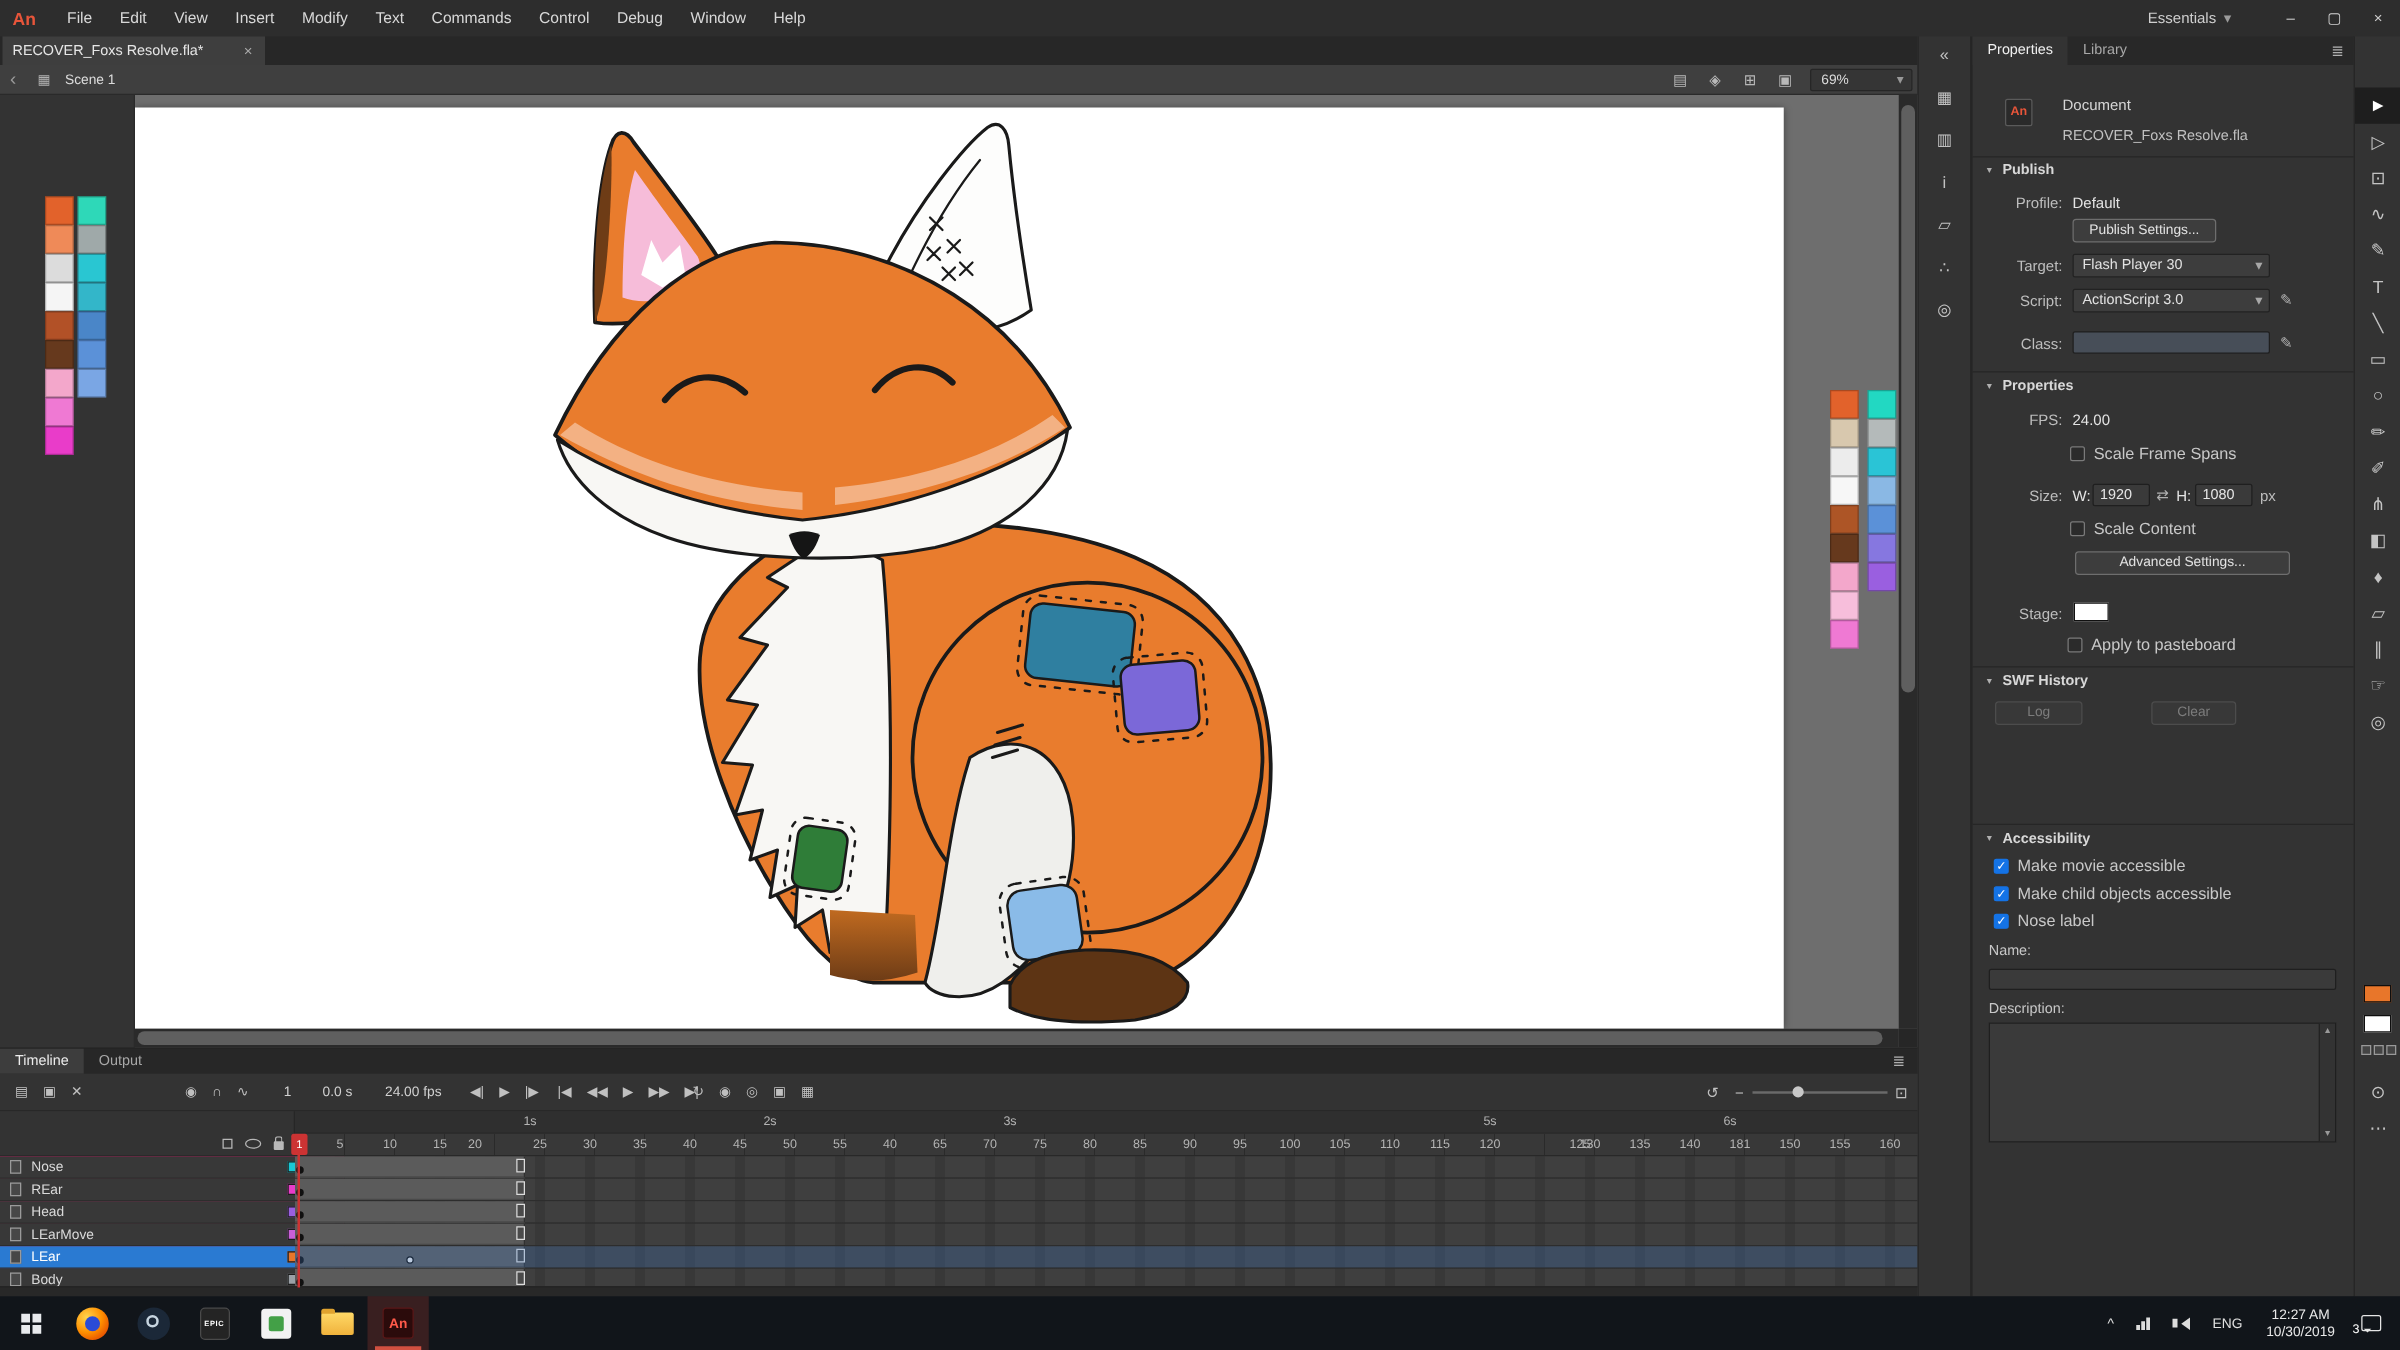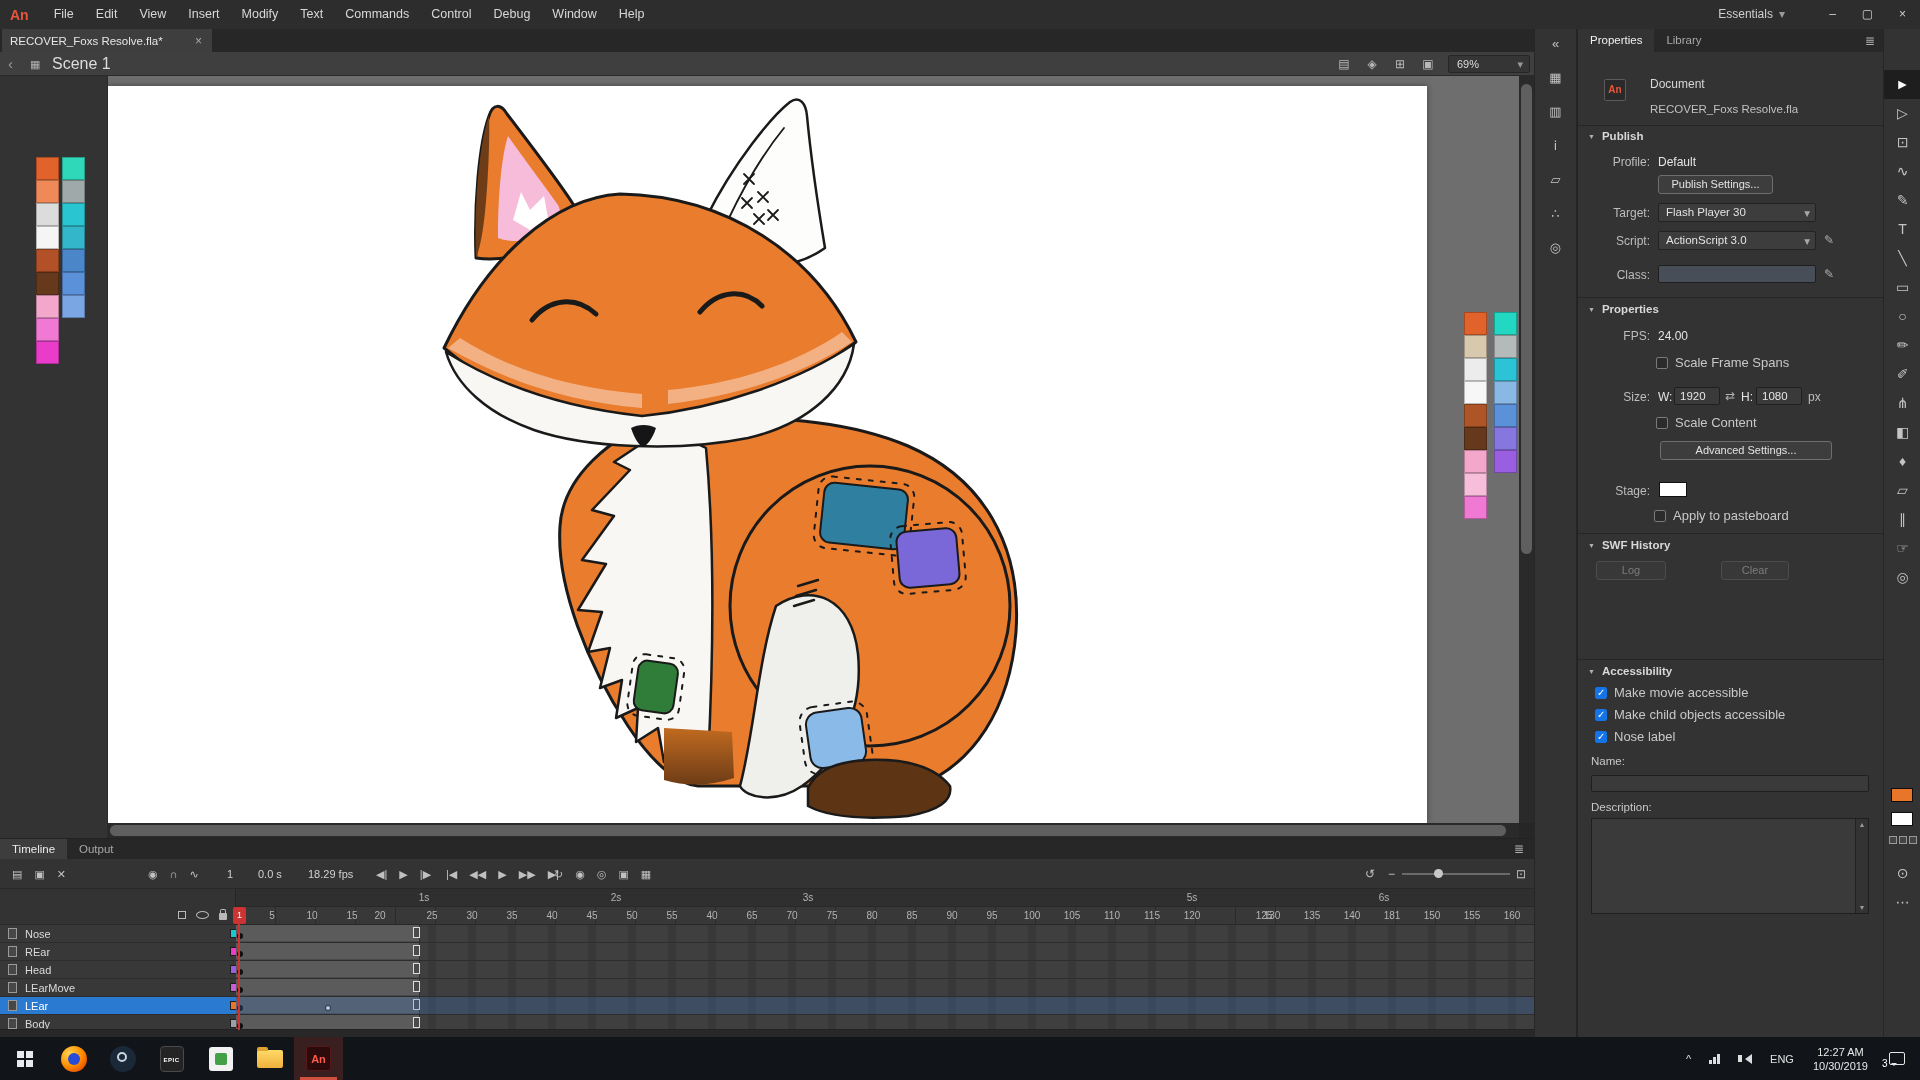--- a/index.html
+++ b/index.html
@@ -17,21 +17,21 @@
 
 
 #tabbar{position:absolute;left:0;top:29px;width:1534px;height:23px;background:#272727}
 #doctab{position:absolute;left:2px;top:0;height:23px;width:210px;background:#3e3e3e;display:flex;align-items:center;padding:0 8px;font-size:11.5px;color:#e6e6e6}
 #doctab .tab-close{margin-left:auto;color:#aaa;font-size:12px;padding:0 2px}
 
 
 #editbar{position:absolute;left:0;top:52px;width:1534px;height:24px;background:#3f3f3f;border-bottom:1px solid #2a2a2a}
 #eb-back{position:absolute;left:8px;top:0;line-height:24px;font-size:15px;color:#9a9a9a}
 #eb-sceneicon{position:absolute;left:30px;top:0;line-height:24px;font-size:11px;color:#b0b0b0}
-#eb-scene{position:absolute;left:52px;top:0;line-height:24px;font-size:16px;color:#dcdcdc}
+#eb-scene{position:absolute;left:52px;top:0;line-height:24px;font-size:11px;color:#dcdcdc}
 #eb-icons{position:absolute;left:1330px;top:0;height:24px;display:flex}
 .ebi{width:28px;text-align:center;line-height:24px;font-size:12px;color:#b8b8b8}
 #eb-zoom{position:absolute;left:1448px;top:3px;width:82px;height:18px;background:#353535;border:1px solid #262626;border-radius:2px;font-size:11px;color:#ddd;line-height:16px;padding-left:8px}
 #eb-zoom::after{content:"▾";position:absolute;right:6px;color:#999}
 
 
 #leftstrip{position:absolute;left:0;top:76px;width:108px;height:762px;background:#333;border-right:1px solid #2a2a2a}
 .swcol{position:absolute;width:23px}
 #sw-la{left:36px;top:157px}
 #sw-lb{left:62px;top:157px}
@@ -488,21 +488,21 @@
           <span class="tli">▣</span>
           <span class="tli">✕</span>
         </div>
       <div class="tlg" id="tlg-mid">
           <span class="tli">◉</span>
           <span class="tli">∩</span>
           <span class="tli">∿</span>
         </div>
       <span class="tlt" id="tl-frame">1</span>
       <span class="tlt" id="tl-elapsed">0.0 s</span>
-      <span class="tlt" id="tl-fps">18.29 fps</span>
+      <span class="tlt" id="tl-fps">24.00 fps</span>
       <div class="tlg" id="tlg-pa">
           <span class="tli">◀|</span>
           <span class="tli">▶</span>
           <span class="tli">|▶</span>
         </div>
       <div class="tlg" id="tlg-pb">
           <span class="tli">|◀</span>
           <span class="tli">◀◀</span>
           <span class="tli">▶</span>
           <span class="tli">▶▶</span>

